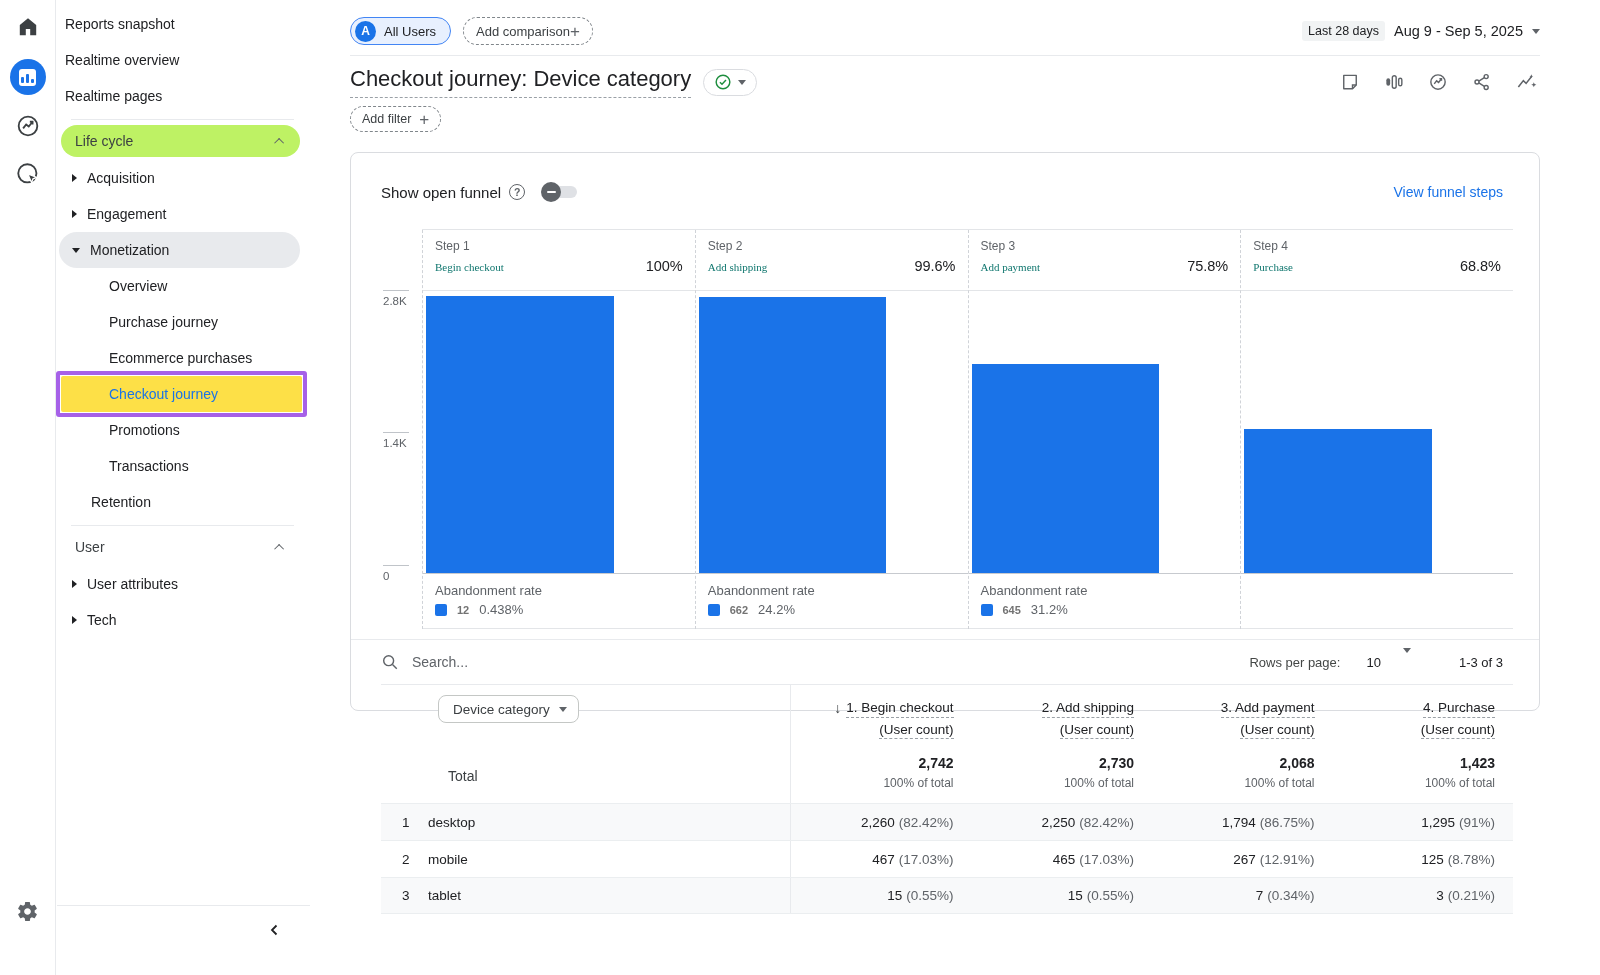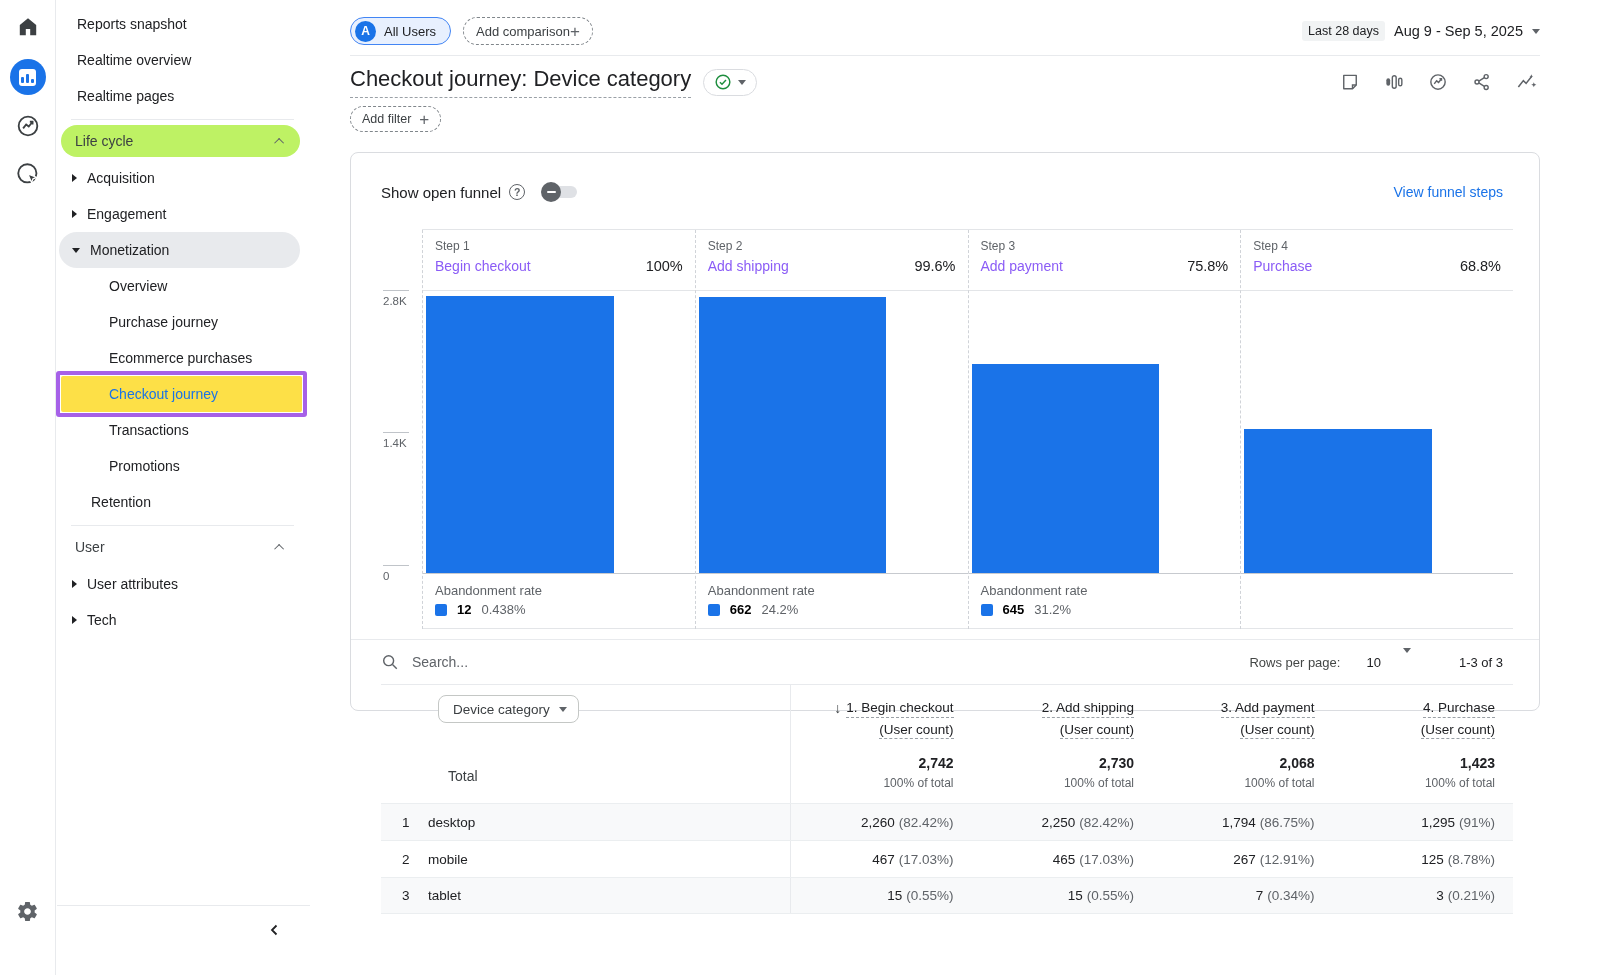--- a/index.html
+++ b/index.html
@@ -17,21 +17,21 @@
           display:flex; align-items:center; justify-content:center; cursor:pointer; }
   .rail-active-circle { width:36px; height:36px; border-radius:50%; background:#1a73e8;
           display:flex; align-items:center; justify-content:center; }
   .mini-card { width:17px; height:17px; background:#fff; border-radius:3px;
           display:flex; align-items:flex-end; justify-content:center; gap:2px; padding-bottom:3px; }
   .mb { width:3px; background:#1a73e8; border-radius:1px; }
   .b1{height:6px} .b2{height:9px} .b3{height:4px}
 
   
   .sidebar { position:absolute; left:57px; top:0; width:253px; height:100%; background:#fff; padding-top:6px; }
-  .nav-item { height:36px; display:flex; align-items:center; padding-left:20px;
+  .nav-item { height:36px; display:flex; align-items:center; padding-left:8px;
           font-size:14px; color:#202124; cursor:pointer; }
   .sb-divider { height:1px; background:#e8eaed; margin:5px 16px 5px 14px; }
   .section-header { height:32px; margin:3px 10px 3px 4px; border-radius:16px;
           display:flex; align-items:center; justify-content:space-between;
           padding:0 16px 0 14px; font-size:14px; color:#3c4043; cursor:pointer; }
   .section-header.gray { background:#bef264; }
   .expand-item { height:36px; display:flex; align-items:center; gap:10px; padding-left:15px;
           font-size:14px; color:#202124; cursor:pointer; }
   .expand-item.selected { background:#e8eaed; border-radius:18px; margin:0 10px 0 2px; padding-left:13px; }
   .tri-r { width:0; height:0; border-top:4px solid transparent; border-bottom:4px solid transparent;
@@ -110,29 +110,29 @@
   .ytick { position:absolute; left:2px; width:34px; }
   .tick-line { width:26px; height:1px; background:#c0c4c9; }
   .tick-label { font-size:11.5px; color:#5f6368; margin-top:4px; }
   .yt0{top:61px} .yt1{top:203px} .yt2{top:336px}
   .fcolumns { position:absolute; left:41px; top:0; right:0; bottom:0; display:flex;
           border-top:1px solid #e3e5e8; }
   .fcol { flex:1; position:relative; border-left:1px dashed #d0d3d8; }
   .fhead { height:61px; border-bottom:1px solid #e3e5e8; padding:9px 12px 0 12px; }
   .step-label { font-size:12px; color:#5f6368; margin-bottom:5px; }
   .step-row { display:flex; justify-content:space-between; align-items:baseline; }
-  .step-name { font-size:14px; font-weight:500; color:#8b5cf6; }
+  .step-name { font-size:11px; font-weight:500; color:#0f766e;font-family:Liberation Serif, serif; }
   .step-pct { font-size:14.5px; font-weight:500; color:#202124; }
   .fplot { height:283px; position:relative; border-bottom:1px solid #c7cacf; }
   .fbar { position:absolute; bottom:0; left:3px; width:69%; background:#1a73e8; }
   .fabandon { height:55px; border-bottom:1px solid #e3e5e8; padding:9px 12px 0 12px; }
   .ab-label { font-size:13px; color:#5f6368; margin-bottom:4px; }
   .ab-row { display:flex; align-items:center; gap:10px; }
   .ab-sq { width:12px; height:12px; border-radius:2px; background:#1a73e8; }
-  .ab-count { font-size:13px; font-weight:700; color:#000000; }
+  .ab-count { font-size:11px; font-weight:700; color:#737373; }
   .ab-rate { font-size:13px; color:#5f6368; }
 
   
   .search-row { position:absolute; top:486px; left:0; right:0; height:45px;
           border-top:1px solid #e8eaed; display:flex; align-items:center; padding:0 36px 0 30px; }
   .search-input { border:none; outline:none; font-size:14px; color:#202124; margin-left:13px;
           width:300px; font-family:"Liberation Sans",sans-serif; }
   .search-input::placeholder { color:#5f6368; }
   .rpp-group { margin-left:auto; display:flex; align-items:center; }
   .rpp-label { font-size:13px; color:#444746; }
@@ -249,24 +249,24 @@
   <div class="nav-child">
       <span>Ecommerce purchases</span>
     </div>
   <div class="child-wrap">
     <div class="nav-child active">
         <span>Checkout journey</span>
       </div>
     <div class="annotation-box"></div>
   </div>
   <div class="nav-child">
+      <span>Promotions</span>
+    </div>
+  <div class="nav-child">
       <span>Transactions</span>
-    </div>
-  <div class="nav-child">
-      <span>Promotions</span>
     </div>
 
   <div class="expand-item" style="padding-left:34px">
     <span>Retention</span>
   </div>
   <div class="sb-divider"></div>
 
   <div class="section-header">
     <span>User</span>
     <span class="chev-up"></span>

